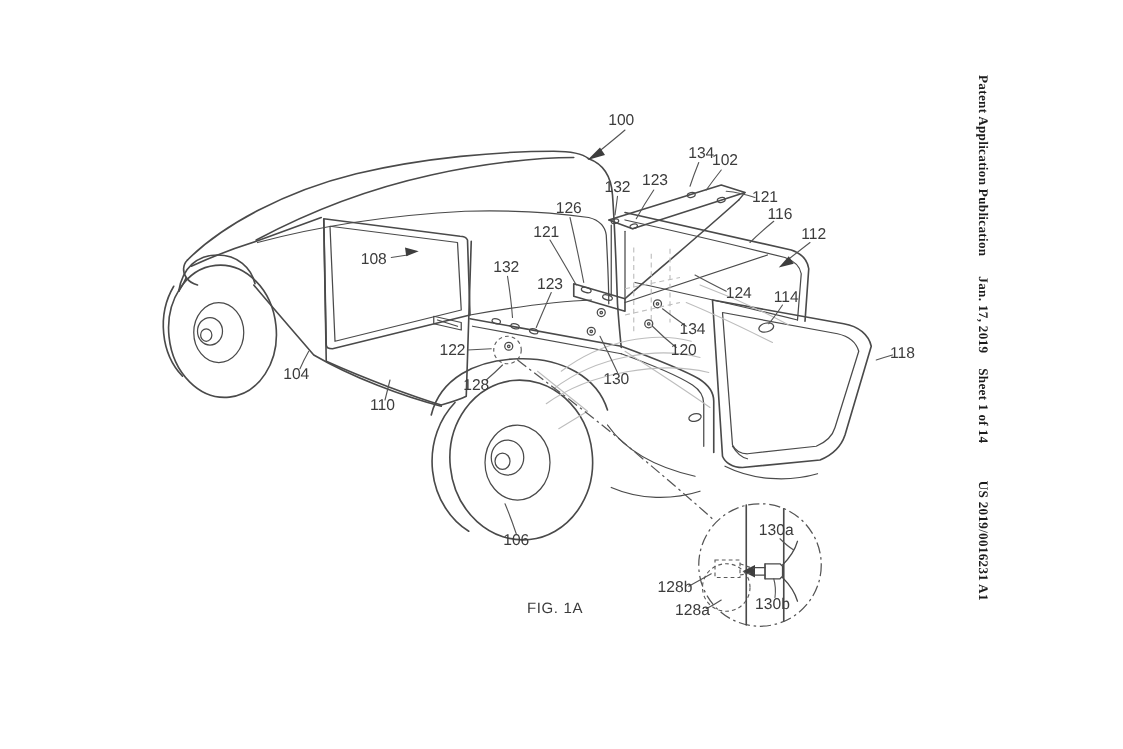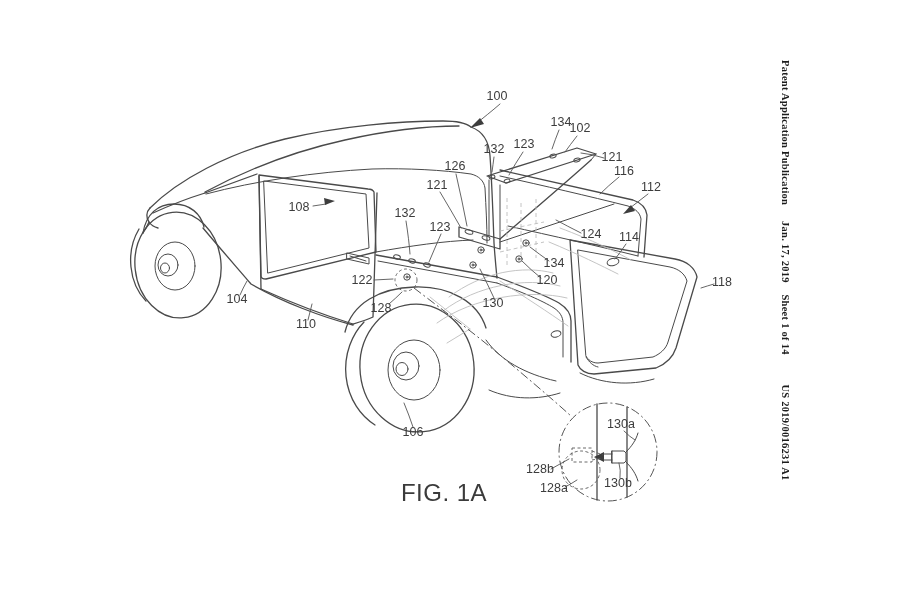--- a/index.html
+++ b/index.html
@@ -12,21 +12,21 @@
     transform:rotate(90deg);transform-origin:0 0;
     font-family:"Liberation Serif",serif;font-weight:bold;font-size:10.5px;
     color:#1c1c1c;white-space:nowrap;letter-spacing:.25px;
   }
   .sheet-header .seg{display:inline-block;}
   .seg-pub{margin-right:13px;}
   .seg-date{margin-right:9px;}
   .seg-sheet{margin-right:27px;}
   .fig-caption{
     position:absolute;left:392px;top:479px;width:104px;text-align:center;
-    font-family:"Liberation Sans",sans-serif;font-size:24px;color:#3b3b3b;
+    font-family:"Liberation Sans",sans-serif;font-size:12px;color:#3b3b3b;
     letter-spacing:.5px;
   }
   svg{position:absolute;left:0;top:0;}
   .ln  {fill:none;stroke:var(--line,#4a4a4a);stroke-width:1.3;stroke-linecap:round;stroke-linejoin:round;}
   .ln2 {fill:none;stroke:var(--line,#4a4a4a);stroke-width:1;stroke-linecap:round;stroke-linejoin:round;}
   .ghost{fill:none;stroke:var(--ghost,#bdbdbd);stroke-width:.9;stroke-linecap:round;}
   .ghostd{fill:none;stroke:var(--ghost,#bdbdbd);stroke-width:.9;stroke-dasharray:4 3;}
   .leader{fill:none;stroke:#555;stroke-width:.9;stroke-linecap:round;}
   .dashdot{fill:none;stroke:#555;stroke-width:1;stroke-dasharray:9 3 2 3;}
   .dash{fill:none;stroke:#5a5a5a;stroke-width:.9;stroke-dasharray:3 2.5;}

